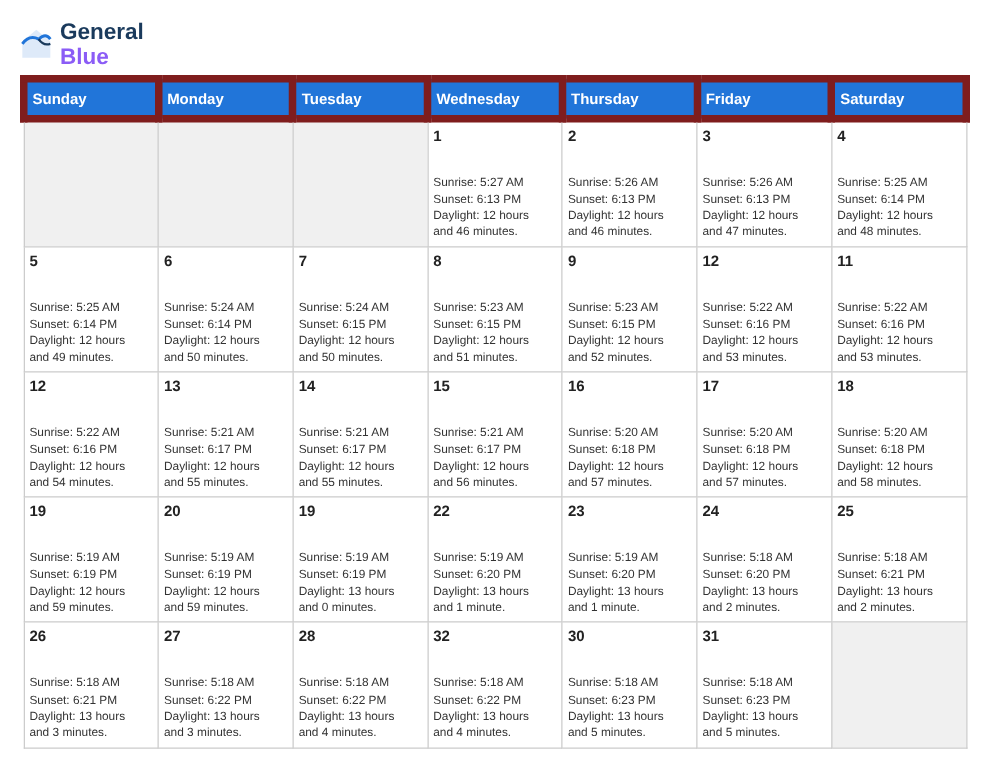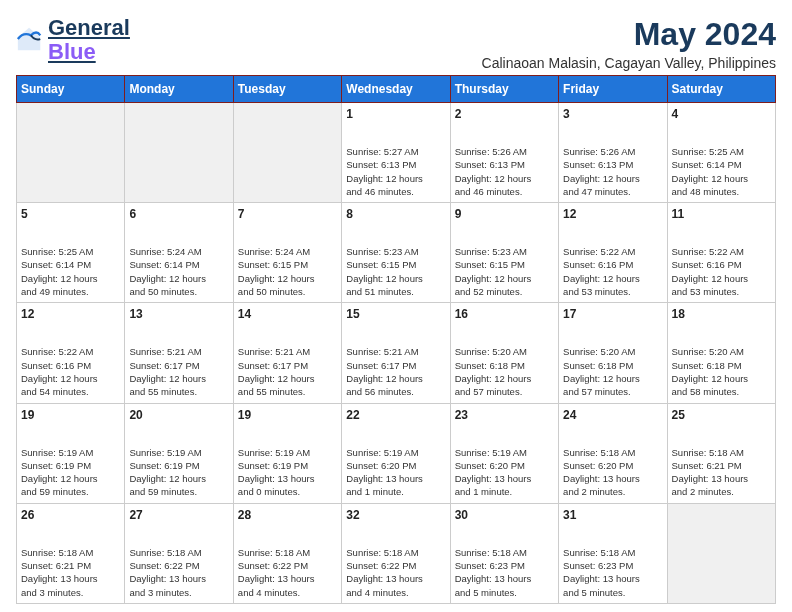--- a/index.html
+++ b/index.html
@@ -15,25 +15,24 @@
       justify-content: space-between;
       align-items: flex-start;
       margin-bottom: 4px;
     }
     .logo {
       display: flex;
       align-items: center;
       gap: 4px;
     }
     .logo-text {
-      font-size: 22px;
+      font-size: 18px;
       font-weight: bold;
       color: #1a3a5c;
       line-height: 1.1;
-      text-decoration: underline;
     }
     .logo-blue { color: #8b5cf6; }
     .logo-icon {
       width: 28px;
       height: 28px;
     }
     .title-block {
       text-align: right;
     }
     .month-title {
@@ -51,21 +50,21 @@
       border-collapse: collapse;
       table-layout: fixed;
     }
     th {
       background: #2175d9;
       color: #fff;
       font-size: 12px;
       font-weight: bold;
       padding: 6px 4px;
       text-align: left;
-      border: 1px solid #7f1d1d;
+      border: 6px solid #7f1d1d;
     }
     td {
       border: 1px solid #ccc;
       vertical-align: top;
       padding: 4px 4px;
       font-size: 10px;
       color: #333;
       height: 80px;
       background: #fff;
     }
@@ -94,24 +93,20 @@
       <rect x="0" y="0" width="28" height="28" fill="none"></rect>
       <polygon points="14,2 26,12 26,26 2,26 2,12" fill="#2175d9" opacity="0.15"></polygon>
       <path d="M2 14 Q8 6 16 10 Q22 4 26 10" stroke="#2175d9" stroke-width="2.5" fill="none"></path>
       <path d="M16 10 Q20 16 26 14" stroke="#1a3a5c" stroke-width="2" fill="none"></path>
     </svg>
     <div class="logo-text">
       <div><span>General</span></div>
       <div><span class="logo-blue">Blue</span></div>
     </div>
   </div>
-  <div class="title-block">
-    <div class="month-title">May 2024</div>
-    <div class="location">Calinaoan Malasin, Cagayan Valley, Philippines</div>
-  </div>
 </div>
 
 <table>
   <thead>
     <tr id="header-row">
         <th>Sunday</th>
         <th>Monday</th>
         <th>Tuesday</th>
         <th>Wednesday</th>
         <th>Thursday</th>

